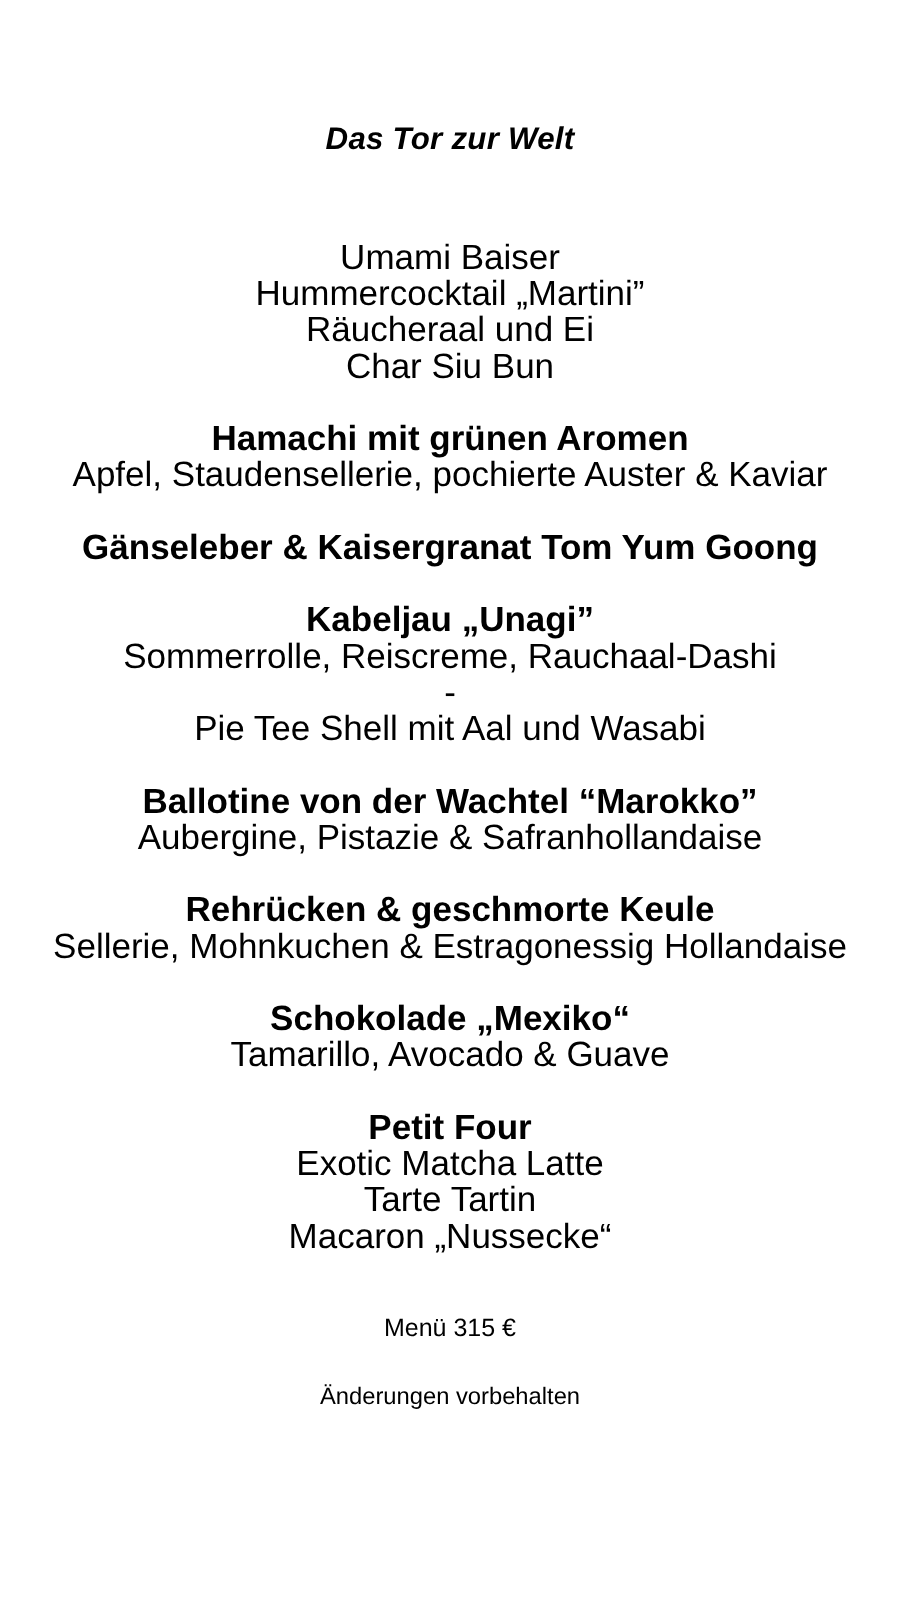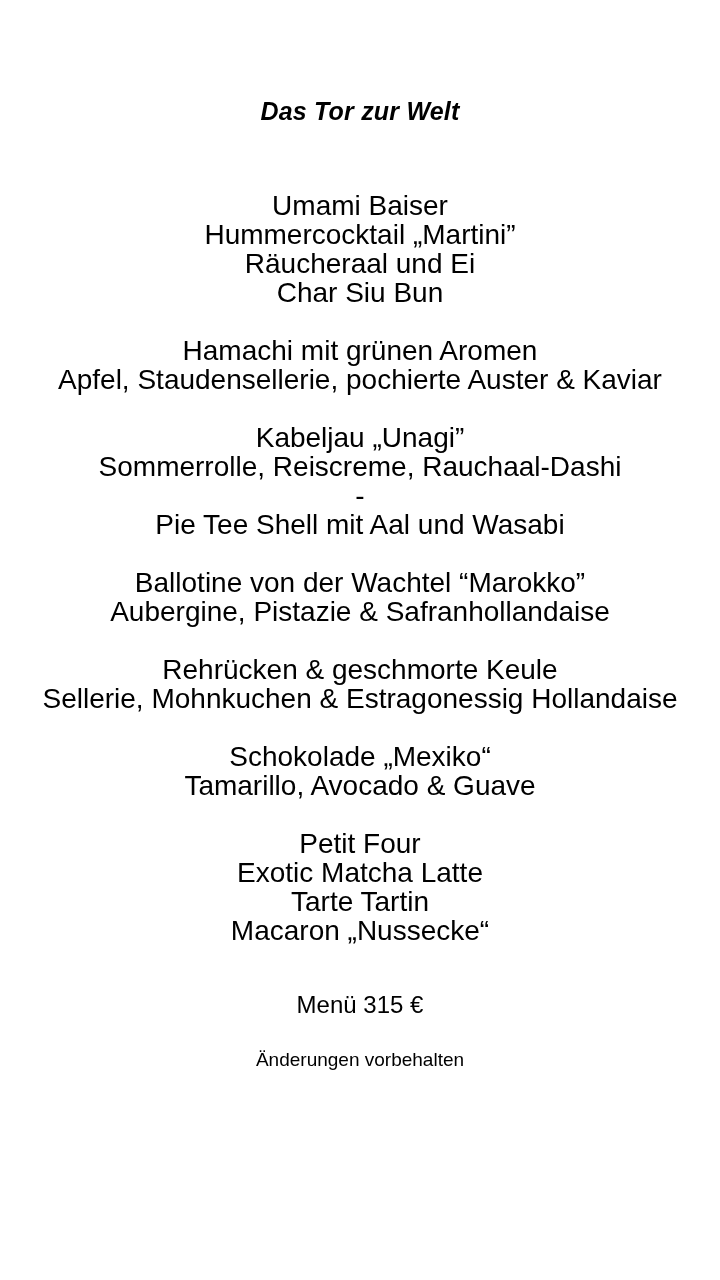--- a/index.html
+++ b/index.html
@@ -31,24 +31,24 @@
     margin-top: 63px;
   }
   .section { margin: 0; padding: 0; }
   .section + .section { margin-top: 29px; }
   .heading,
   .line {
     font-size: 28px;
     line-height: 29px;
     white-space: nowrap;
   }
-  .heading { font-weight: 400; }
+  .heading { font-weight: 700; }
   .price {
     margin-top: 44px;
-    font-size: 24px;
+    font-size: 20px;
     line-height: 32px;
   }
   .footer {
     margin-top: 29px;
     font-size: 19px;
     line-height: 20px;
   }
 </style>
 </head>
 <body>
@@ -65,20 +65,21 @@
       <div class="line">Räucheraal und Ei</div>
       <div class="line">Char Siu Bun</div>
     </section>
 
     <section class="section">
       <div class="heading">Hamachi mit grünen Aromen</div>
       <div class="line">Apfel, Staudensellerie, pochierte Auster &amp; Kaviar</div>
     </section>
 
     <section class="section">
+      <div class="heading">Gänseleber &amp; Kaisergranat Tom Yum Goong</div>
     </section>
 
     <section class="section">
       <div class="heading">Kabeljau „Unagi”</div>
       <div class="line">Sommerrolle, Reiscreme, Rauchaal-Dashi</div>
       <div class="line">-</div>
       <div class="line">Pie Tee Shell mit Aal und Wasabi</div>
     </section>
 
     <section class="section">

